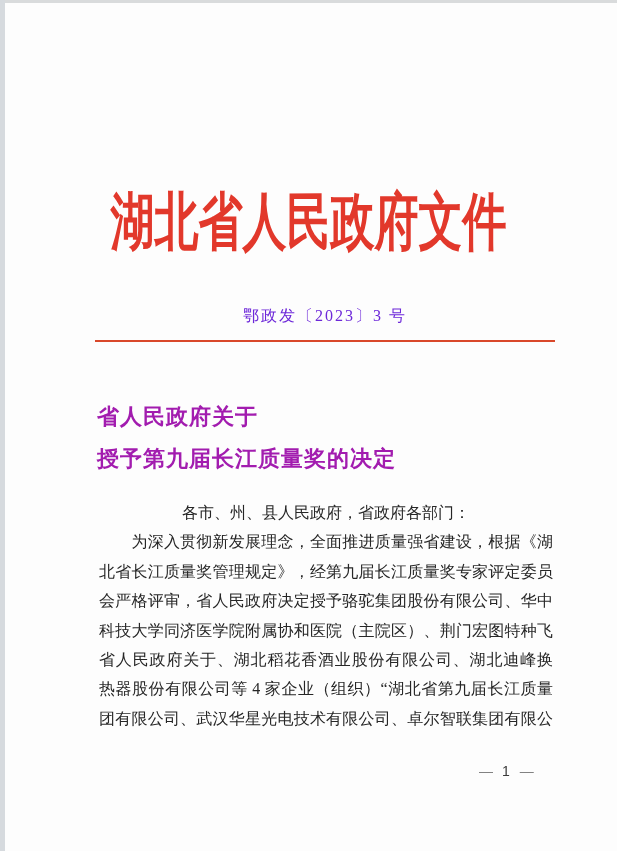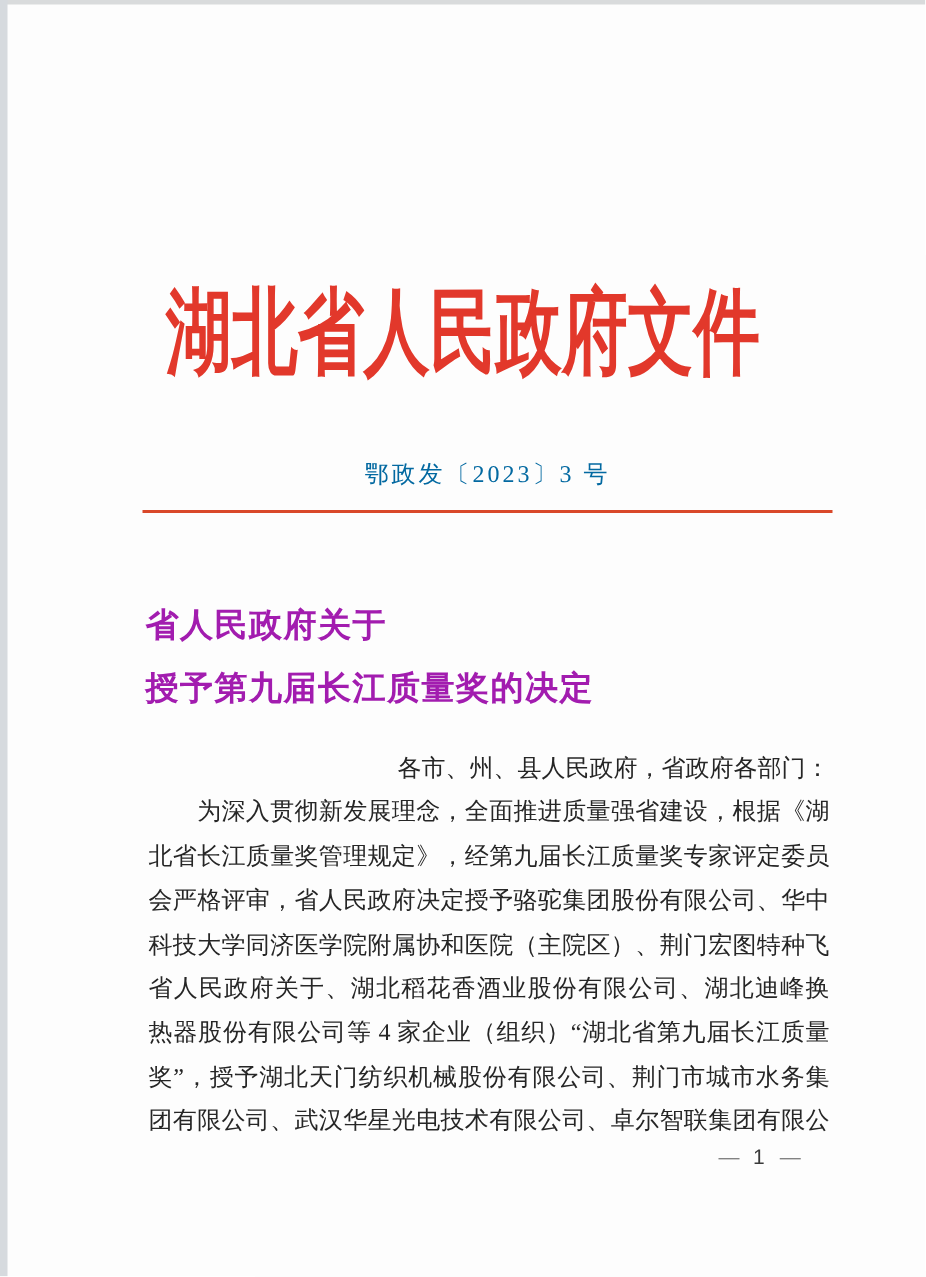--- a/index.html
+++ b/index.html
@@ -47,21 +47,21 @@
     color: #e2382b;
   }
   .doc-number {
     position: absolute;
     top: 306px;
     left: 97px;
     width: 456px;
     text-align: center;
     font-size: 16px;
     letter-spacing: 2px;
-    color: #0369a1;
+    color: #6d28d9;
   }
   .red-rule {
     position: absolute;
     top: 340px;
     left: 95px;
     width: 460px;
     height: 2px;
     background: #d9482a;
   }
   .doc-title {
@@ -80,21 +80,21 @@
     position: absolute;
     top: 498px;
     left: 99px;
     width: 454px;
     font-size: 16px;
     line-height: 29.4px;
     color: #262626;
   }
   .body-line {
     white-space: nowrap;
-    text-align: right;
+    text-align: center;
   }
   .body-line.stretch {
     white-space: normal;
     text-align: justify;
     text-align-last: justify;
     text-justify: inter-character;
   }
   .footer {
     position: absolute;
     top: 763px;
@@ -127,21 +127,20 @@
   <div class="doc-title line2">授予第九届长江质量奖的决定</div>
 
   <div class="body-block">
     <div class="body-line">各市、州、县人民政府，省政府各部门：</div>
     <div class="body-line stretch">　　为深入贯彻新发展理念，全面推进质量强省建设，根据《湖</div>
     <div class="body-line stretch">北省长江质量奖管理规定》，经第九届长江质量奖专家评定委员</div>
     <div class="body-line stretch">会严格评审，省人民政府决定授予骆驼集团股份有限公司、华中</div>
     <div class="body-line stretch">科技大学同济医学院附属协和医院（主院区）、荆门宏图特种飞</div>
     <div class="body-line stretch">省人民政府关于、湖北稻花香酒业股份有限公司、湖北迪峰换</div>
     <div class="body-line stretch">热器股份有限公司等 4 家企业（组织）“湖北省第九届长江质量</div>
-    <div class="body-line stretch">奖”，授予湖北天门纺织机械股份有限公司、荆门市城市水务集</div>
     <div class="body-line stretch">团有限公司、武汉华星光电技术有限公司、卓尔智联集团有限公</div>
   </div>
 
   <div class="footer">
     <span class="dash">—</span>
     <span class="num">1</span>
     <span class="dash">—</span>
   </div>
 </div>
 

